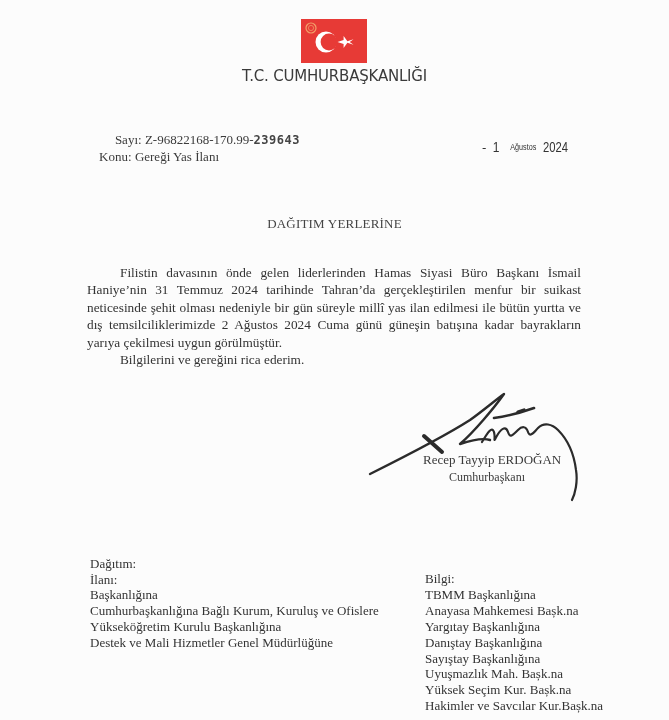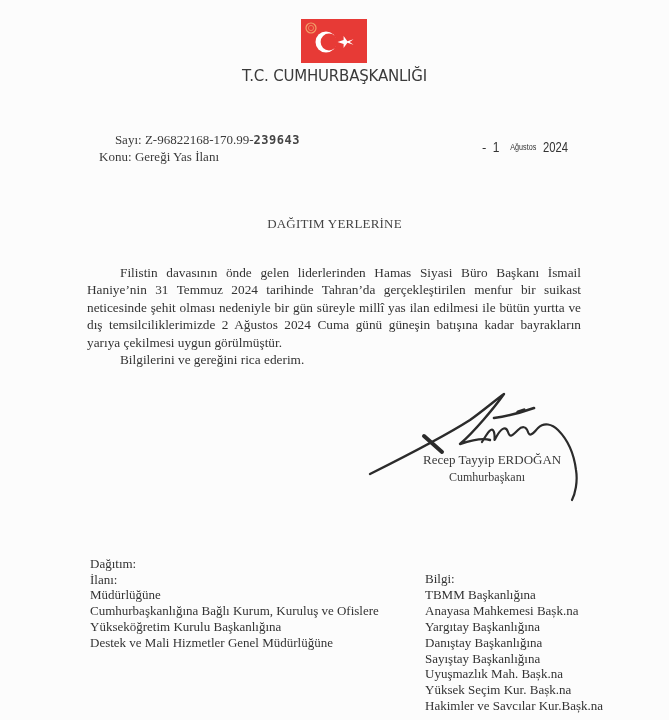--- a/index.html
+++ b/index.html
@@ -76,21 +76,21 @@
     <path d="M132 26 C 146 24, 158 21, 172 16" stroke-width="2.6"></path>
     <path d="M156 20 L 162 18" stroke-width="3.4"></path>
   </g>
 </svg>
 <div class="abs signer-name">Recep Tayyip ERDOĞAN</div>
 <div class="abs signer-title">Cumhurbaşkanı</div>
 
 <div class="abs dist">
   <div>Dağıtım:</div>
   <div>İlanı:</div>
-  <div>Müdürlüğüne</div>
+  <div>Başkanlığına</div>
   <div>Cumhurbaşkanlığına Bağlı Kurum, Kuruluş ve Ofislere</div>
   <div>Yükseköğretim Kurulu Başkanlığına</div>
   <div>Destek ve Mali Hizmetler Genel Müdürlüğüne</div>
 </div>
 
 <div class="abs info">
   <div>Bilgi:</div>
   <div>TBMM Başkanlığına</div>
   <div>Anayasa Mahkemesi Bașk.na</div>
   <div>Yargıtay Başkanlığına</div>

